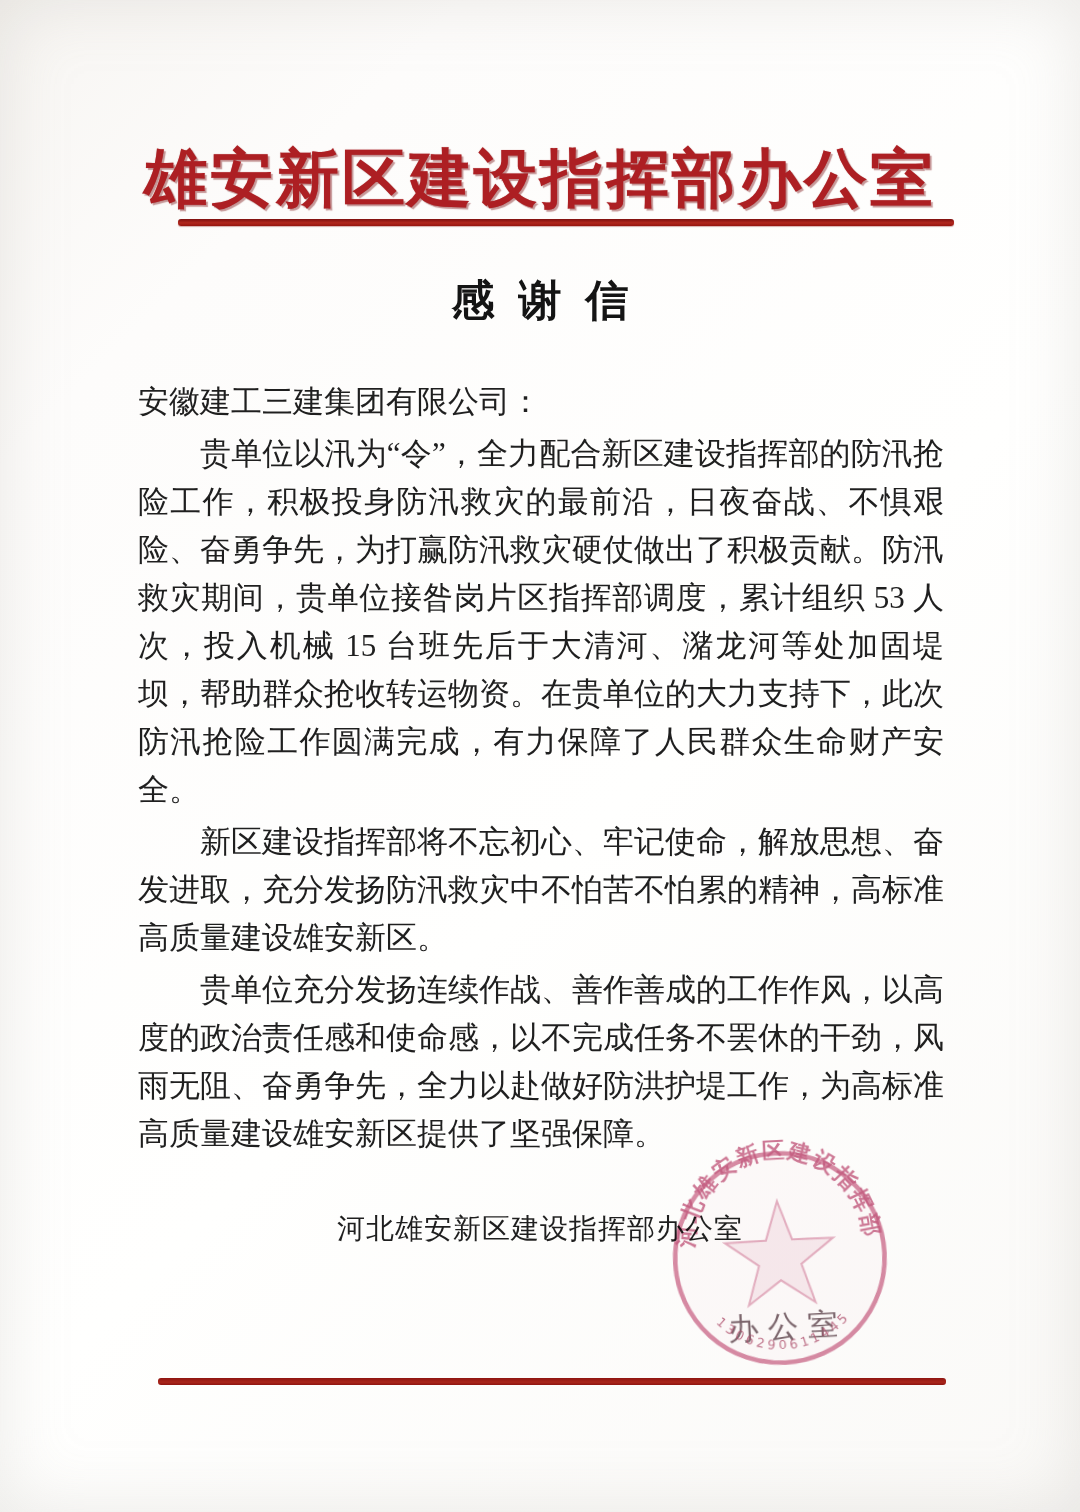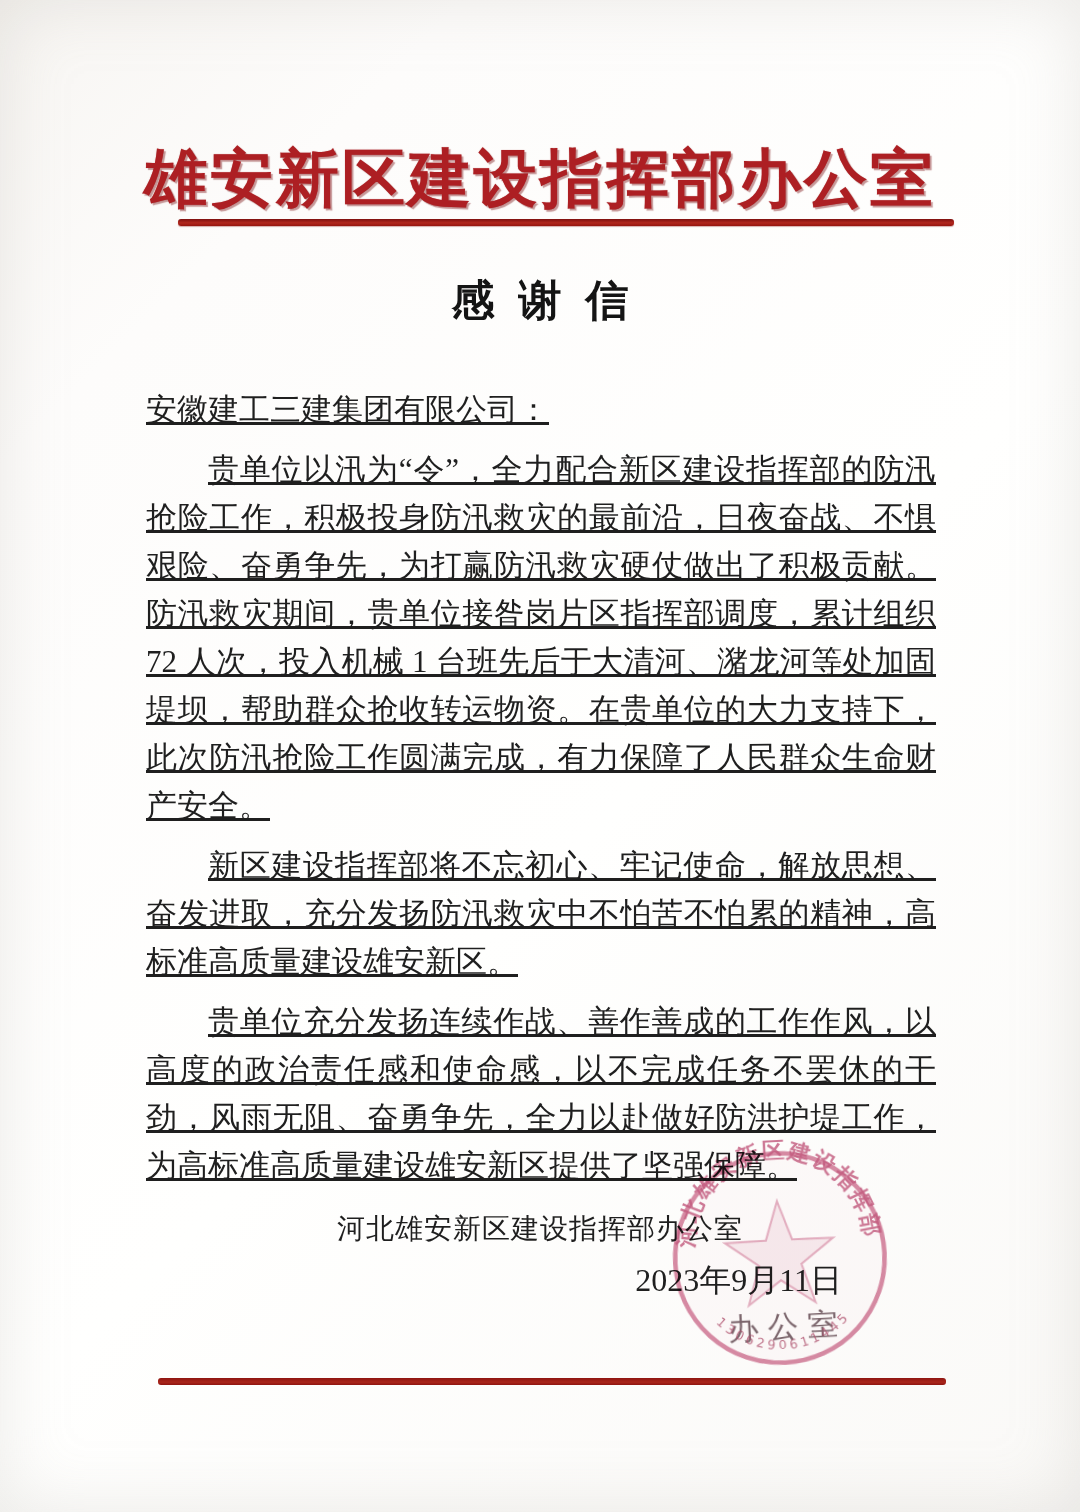--- a/index.html
+++ b/index.html
@@ -60,21 +60,21 @@
   .body-block {
     position: absolute;
     top: 374px;
     left: 134px;
     width: 814px;
     color: #1f1f1f;
     font-size: 31px;
     line-height: 48px;
     text-align: justify;
   }
-  .body-block p { margin: 12px; text-decoration: underline; }
+  .body-block p { margin: 4px; }
   .body-block p.para { text-indent: 2em; }
   
   .signature {
     position: absolute;
     top: 1205px;
     left: 134px;
     width: 812px;
     text-align: center;
     font-size: 28px;
     line-height: 48px;
@@ -122,28 +122,27 @@
 <div class="page">
 
   <div class="letterhead">雄安新区建设指挥部办公室</div>
 
   <div class="letterhead-rule"></div>
 
   <div class="doc-title">感谢信</div>
 
   <div class="body-block">
     <p class="recipient">安徽建工三建集团有限公司：</p>
-    <p class="para">贵单位以汛为“令”，全力配合新区建设指挥部的防汛抢险工作，积极投身防汛救灾的最前沿，日夜奋战、不惧艰险、奋勇争先，为打赢防汛救灾硬仗做出了积极贡献。防汛救灾期间，贵单位接昝岗片区指挥部调度，累计组织 72 人次，投入机械 1 台班先后于大清河、潴龙河等处加固堤坝，帮助群众抢收转运物资。在贵单位的大力支持下，此次防汛抢险工作圆满完成，有力保障了人民群众生命财产安全。</p>
+    <p class="para">贵单位以汛为“令”，全力配合新区建设指挥部的防汛抢险工作，积极投身防汛救灾的最前沿，日夜奋战、不惧艰险、奋勇争先，为打赢防汛救灾硬仗做出了积极贡献。防汛救灾期间，贵单位接昝岗片区指挥部调度，累计组织 53 人次，投入机械 15 台班先后于大清河、潴龙河等处加固堤坝，帮助群众抢收转运物资。在贵单位的大力支持下，此次防汛抢险工作圆满完成，有力保障了人民群众生命财产安全。</p>
     <p class="para">新区建设指挥部将不忘初心、牢记使命，解放思想、奋发进取，充分发扬防汛救灾中不怕苦不怕累的精神，高标准高质量建设雄安新区。</p>
     <p class="para">贵单位充分发扬连续作战、善作善成的工作作风，以高度的政治责任感和使命感，以不完成任务不罢休的干劲，风雨无阻、奋勇争先，全力以赴做好防洪护堤工作，为高标准高质量建设雄安新区提供了坚强保障。</p>
   </div>
 
   <div class="signature">河北雄安新区建设指挥部办公室</div>
 
-  <div class="date">2023年9月11日</div>
 
   <svg class="stamp" viewBox="0 0 240 240" xmlns="http://www.w3.org/2000/svg">
     <defs>
       <path id="arcTop" d="M 36.3,110.7 A 84,84 0 1 1 203.7,110.7" fill="none"></path>
       <path id="arcBottom" d="M 42.1,163 A 90,90 0 0 0 197.9,163" fill="none"></path>
     </defs>
     <circle cx="120" cy="118" r="103" fill="rgba(225,150,175,0.04)" stroke="rgba(201,95,132,0.72)" stroke-width="4.5"></circle>
     <polygon points="120,62 132.9,100.2 173.3,100.7 140.9,124.8 152.9,163.3 120,140 87.1,163.3 99.1,124.8 66.7,100.7 107.1,100.2" fill="rgba(214,130,155,0.14)" stroke="rgba(201,95,132,0.45)" stroke-width="2"></polygon>
     <text font-size="22" font-weight="bold" letter-spacing="2" fill="rgba(197,92,128,0.82)" font-family="Liberation Serif, DejaVu Serif, serif">
       <textPath href="#arcTop" startOffset="50%" text-anchor="middle">河北雄安新区建设指挥部</textPath>

